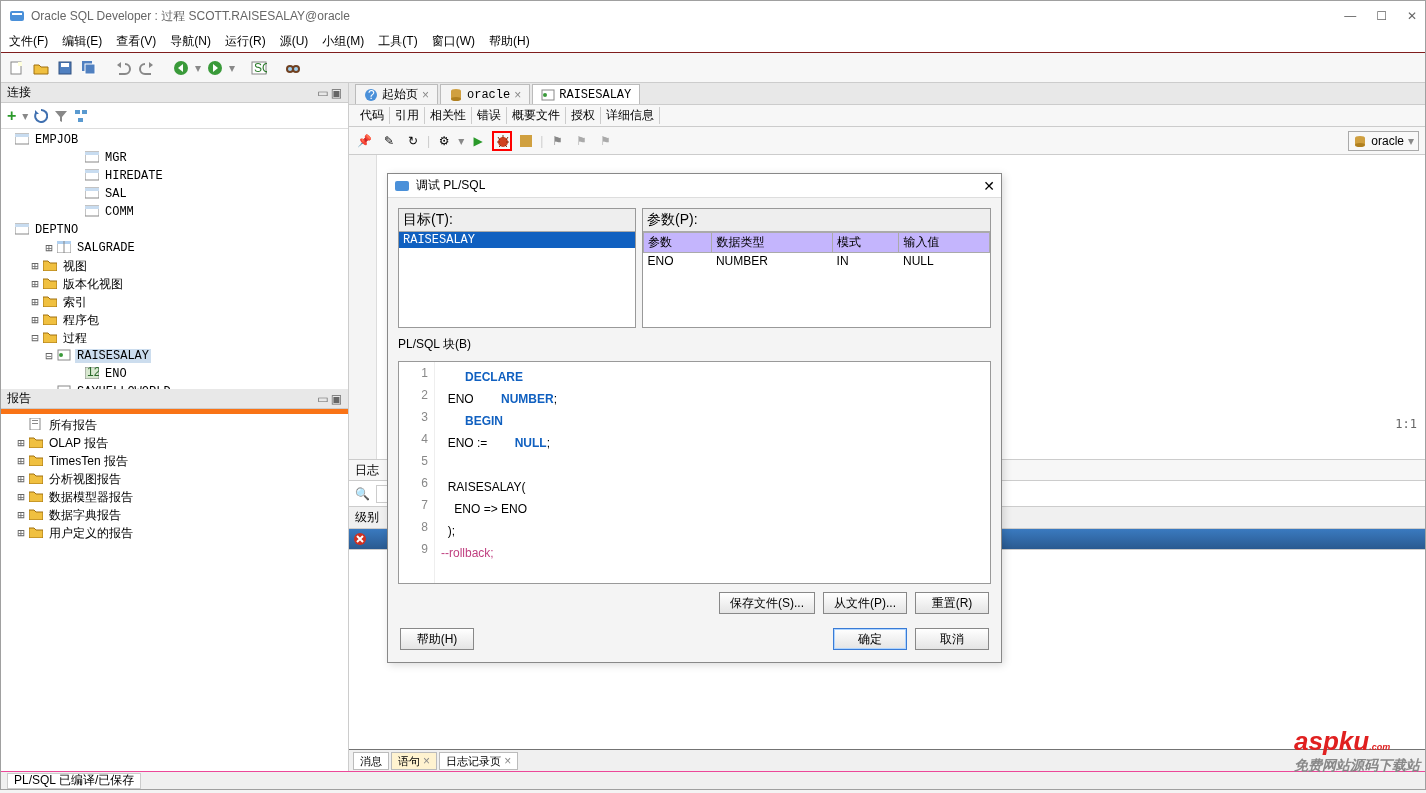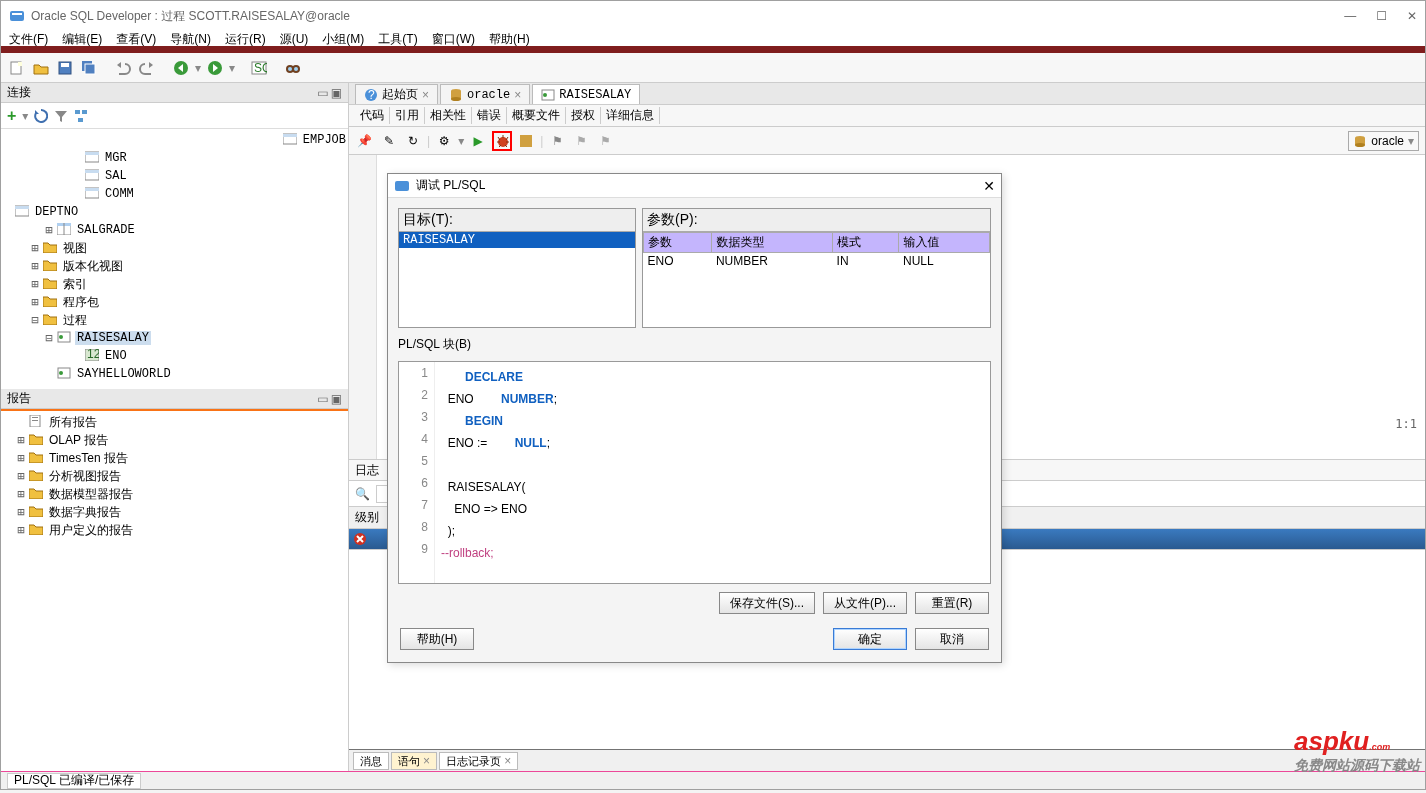--- a/index.html
+++ b/index.html
@@ -2,37 +2,37 @@
 <html><head>
 <meta charset="utf-8">
 <style>
 * { margin:0; padding:0; box-sizing:border-box; font-family:"Microsoft YaHei","SimSun",Tahoma,sans-serif; font-size:12px; }
 body { background:#f4f4f4; width:1426px; height:793px; position:relative; overflow:hidden; }
 .win { background:#fff; border:1px solid #a0a0a0; width:1426px; height:790px; position:relative; }
 .titlebar { height:30px; background:#fff; display:flex; align-items:center; padding:0 8px; color:#666; }
 .titlebar .ico { width:16px; height:16px; margin-right:6px; }
 .titlebar .winbtns { margin-left:auto; display:flex; gap:20px; color:#666; font-size:14px; }
 .titlebar .winbtns span { cursor:default; }
-.menubar { height:22px; display:flex; padding:0 8px; gap:14px; border-bottom:7px solid #7f1d1d; }
+.menubar { height:22px; display:flex; align-items:center; padding:0 8px; gap:14px; border-bottom:1px solid #7f1d1d; }
 .menubar span { cursor:default; }
 .toolbar { height:30px; display:flex; align-items:center; padding:0 6px; gap:4px; border-bottom:1px solid #ccc; background:#f7f7f7; }
 .tbtn { width:20px; height:20px; display:flex; align-items:center; justify-content:center; }
 .sep { width:6px; }
 .main { display:flex; height:calc(100% - 100px); }
 .left { width:348px; display:flex; flex-direction:column; border-right:1px solid #ccc; }
 .panelhdr { background:#e8e8e8; border-bottom:1px solid #ccc; height:20px; display:flex; align-items:center; padding:0 6px; font-weight:normal; }
 .panelhdr .pactions { margin-left:auto; display:flex; gap:2px; font-size:10px; color:#666; }
 .minitb { height:26px; display:flex; align-items:center; gap:6px; padding:0 6px; border-bottom:1px solid #ddd; }
 .tree { flex:0 0 260px; overflow:auto; background:#fff; padding:2px 0; }
 .tree .row { display:flex; align-items:center; height:18px; white-space:nowrap; }
 .tree .exp { width:12px; text-align:center; color:#666; font-family:monospace; }
 .tree .tico { width:16px; height:14px; margin:0 2px; display:inline-flex; }
 .tree .lbl { padding:0 2px; }
 .tree .sel { background:#cde; }
-.reports { flex:1; display:flex; flex-direction:column; background:#fff; border-top:2px solid #f97316; }
+.reports { flex:1; display:flex; flex-direction:column; background:#fff; border-top:5px solid #f97316; }
 .right { flex:1; display:flex; flex-direction:column; background:#f0f0f0; }
 .tabs { height:22px; display:flex; align-items:flex-end; padding-left:6px; background:#e8e8e8; border-bottom:1px solid #ccc; gap:2px; }
 .tab { height:20px; padding:2px 8px; background:#f4f4f4; border:1px solid #bbb; border-bottom:none; display:flex; align-items:center; gap:4px; font-size:12px; }
 .tab.sel { background:#fff; }
 .subtabs { height:22px; display:flex; align-items:center; padding:0 6px; border-bottom:1px solid #ccc; background:#f7f7f7; }
 .subtabs span { padding:0 5px; border-right:1px solid #ccc; }
 .edtb { height:28px; display:flex; align-items:center; gap:4px; padding:0 6px; border-bottom:1px solid #ccc; background:#f7f7f7; position:relative; }
 .redbox { border:2px solid red; padding:1px; }
 .editor { flex:1; background:#fff; position:relative; }
 .gutter { position:absolute; left:0; top:0; width:28px; bottom:0; background:#f4f4f4; color:#888; font-family:Consolas,monospace; font-size:13px; text-align:right; padding:4px 4px 0 0; border-right:1px solid #ddd; }
@@ -204,39 +204,49 @@
           </span>
         <span>
             <svg width="14" height="14">
               <rect x="1" y="1" width="5" height="4" fill="#5a9ad0"></rect>
               <rect x="8" y="1" width="5" height="4" fill="#5a9ad0"></rect>
               <rect x="4" y="9" width="5" height="4" fill="#5a9ad0"></rect>
             </svg>
           </span>
       </div>
       <div class="tree" id="conn-tree">
-          <div class="row" style="padding-left: 70px; justify-content: flex-end;">
+          <div class="row" style="">
             <span class="exp"></span>
             <span class="tico">
               <svg width="14" height="12">
                 <rect x="0" y="1" width="14" height="10" fill="#fff" stroke="#888"></rect>
                 <rect x="0" y="1" width="14" height="3" fill="#c8dcf0"></rect>
               </svg>
             </span>
             <span class="lbl" style="font-family:Courier New,monospace">EMPJOB</span>
           </div>
           <div class="row" style="padding-left: 70px;">
             <span class="exp"></span>
             <span class="tico">
               <svg width="14" height="12">
                 <rect x="0" y="1" width="14" height="10" fill="#fff" stroke="#888"></rect>
                 <rect x="0" y="1" width="14" height="3" fill="#c8dcf0"></rect>
               </svg>
             </span>
             <span class="lbl" style="font-family:Courier New,monospace">MGR</span>
+          </div>
+          <div class="row" style="padding-left: 70px;">
+            <span class="exp"></span>
+            <span class="tico">
+              <svg width="14" height="12">
+                <rect x="0" y="1" width="14" height="10" fill="#fff" stroke="#888"></rect>
+                <rect x="0" y="1" width="14" height="3" fill="#c8dcf0"></rect>
+              </svg>
+            </span>
+            <span class="lbl" style="font-family:Courier New,monospace">HIREDATE</span>
           </div>
           <div class="row" style="padding-left: 70px;">
             <span class="exp"></span>
             <span class="tico">
               <svg width="14" height="12">
                 <rect x="0" y="1" width="14" height="10" fill="#fff" stroke="#888"></rect>
                 <rect x="0" y="1" width="14" height="3" fill="#c8dcf0"></rect>
               </svg>
             </span>
             <span class="lbl" style="font-family:Courier New,monospace">SAL</span>

